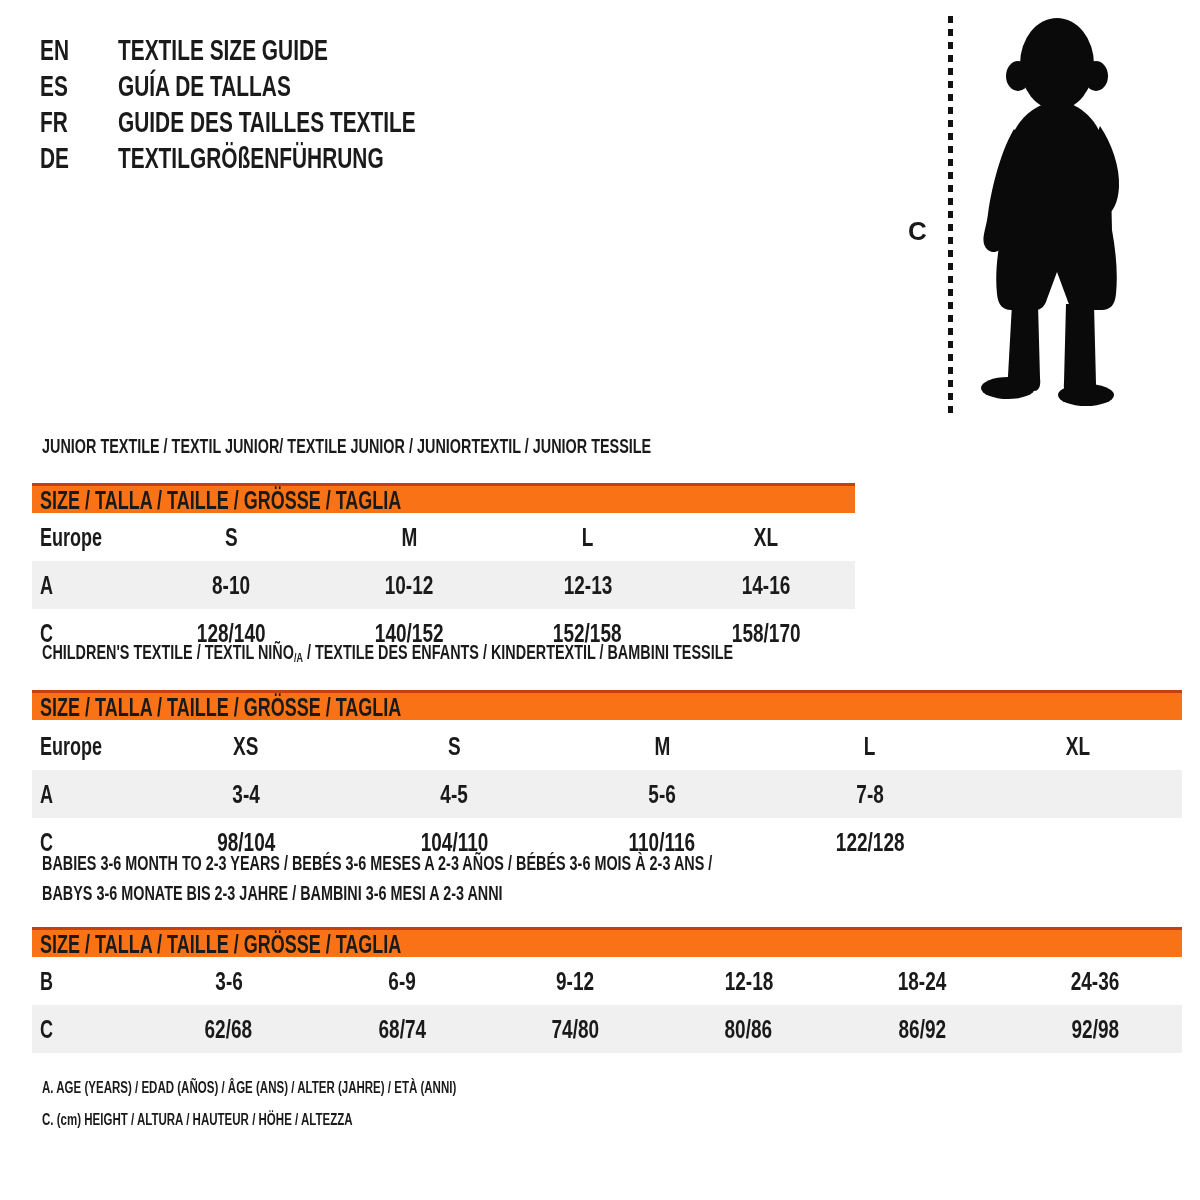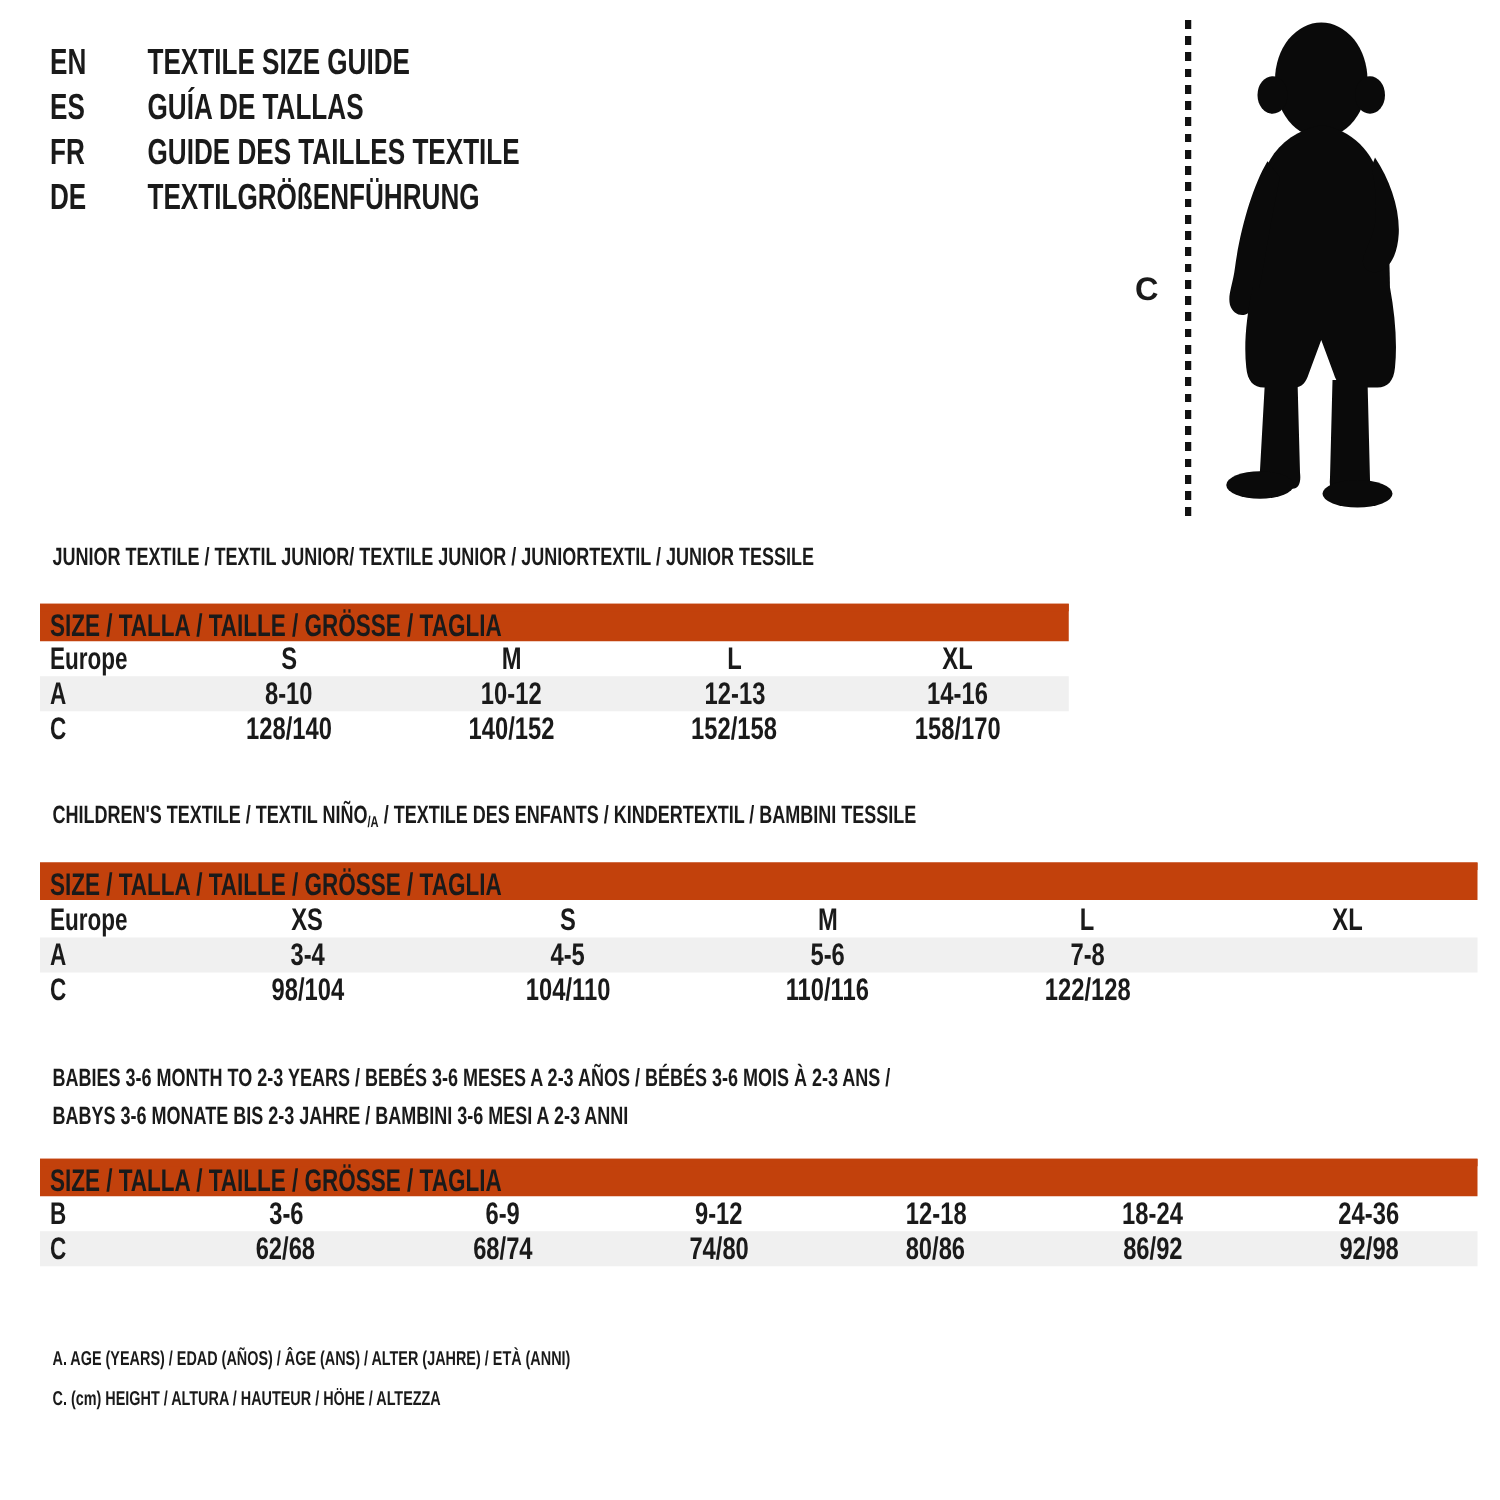--- a/index.html
+++ b/index.html
@@ -22,24 +22,24 @@
   .dash-line{position:absolute;left:948px;top:16px;width:5px;height:400px;
     background:repeating-linear-gradient(to bottom,#111 0 7px,transparent 7px 13px);}
   .toddler{position:absolute;left:962px;top:14px;}
 
   
   .sec-title{position:absolute;left:42px;font-size:20px;line-height:30px;}
   .sub{font-size:0.62em;vertical-align:-0.28em;}
 
   
   .size-bar{position:absolute;left:32px;height:30px;box-sizing:border-box;
-    background:#c2410c;border-top:6px solid #c2410c;
-    display:flex;align-items:center;padding-left:8px;font-size:25px;}
+    background:#f97316;border-top:3px solid #c2410c;
+    display:flex;align-items:flex-start;padding-left:8px;font-size:25px;}
   .tbl{position:absolute;left:32px;font-size:25px;}
-  .trow{display:grid;height:28px;align-items:center;}
+  .trow{display:grid;height:48px;align-items:center;}
   .jr .trow{grid-template-columns:110px repeat(4,1fr);}
   .ch .trow{grid-template-columns:110px repeat(5,1fr);}
   .bb .trow{grid-template-columns:110px repeat(6,1fr);}
   .striped{background:#f0f0f0;}
   .tlabel{padding-left:8px;}
   .tcell{text-align:center;}
   .w-jr{width:823px;}
   .w-full{width:1150px;}
 
   

